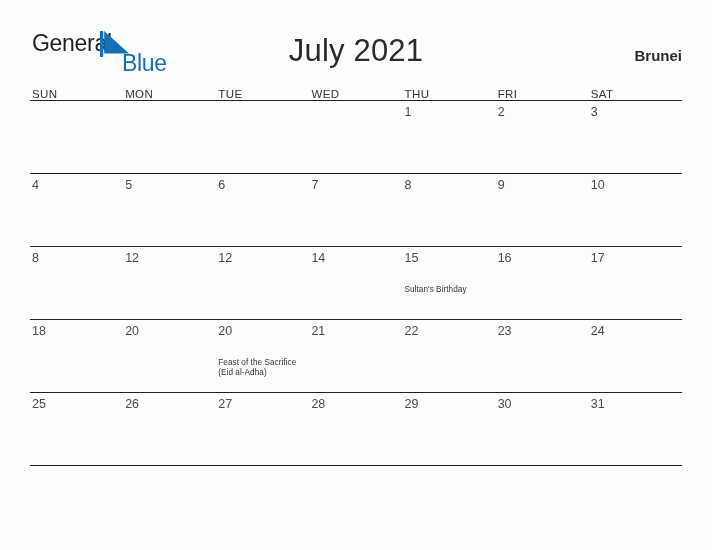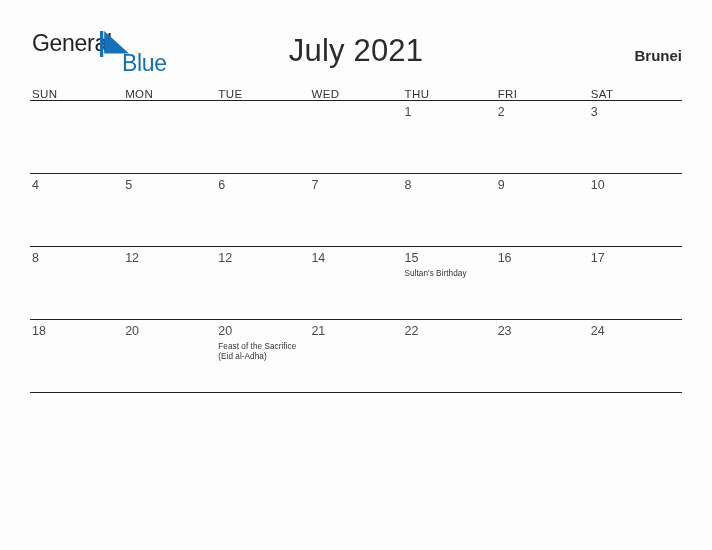--- a/index.html
+++ b/index.html
@@ -133,21 +133,21 @@
     position: relative;
     overflow: hidden;
   }
   .day-number {
     font-size: 12.5px;
     color: #4a4a4a;
     line-height: 15px;
     font-weight: 400;
   }
   .day-events {
-    margin-top: 3px;
+    margin-top: 19px;
   }
   .day-event {
     font-size: 8.2px;
     line-height: 10.2px;
     color: #333;
     word-wrap: break-word;
     letter-spacing: 0.05px;
   }
   .day-cell.empty .day-number { visibility: hidden; }
 </style>
@@ -277,16 +277,39 @@
           <div class="day-cell">
             <div class="day-number">22</div>
           </div>
           <div class="day-cell">
             <div class="day-number">23</div>
           </div>
           <div class="day-cell">
             <div class="day-number">24</div>
           </div>
         </div>
+        <div class="week-row last">
+          <div class="day-cell">
+            <div class="day-number">25</div>
+          </div>
+          <div class="day-cell">
+            <div class="day-number">26</div>
+          </div>
+          <div class="day-cell">
+            <div class="day-number">27</div>
+          </div>
+          <div class="day-cell">
+            <div class="day-number">28</div>
+          </div>
+          <div class="day-cell">
+            <div class="day-number">29</div>
+          </div>
+          <div class="day-cell">
+            <div class="day-number">30</div>
+          </div>
+          <div class="day-cell">
+            <div class="day-number">31</div>
+          </div>
+        </div>
       </div>
   </div>
 
 </div>
 
 </body></html>

